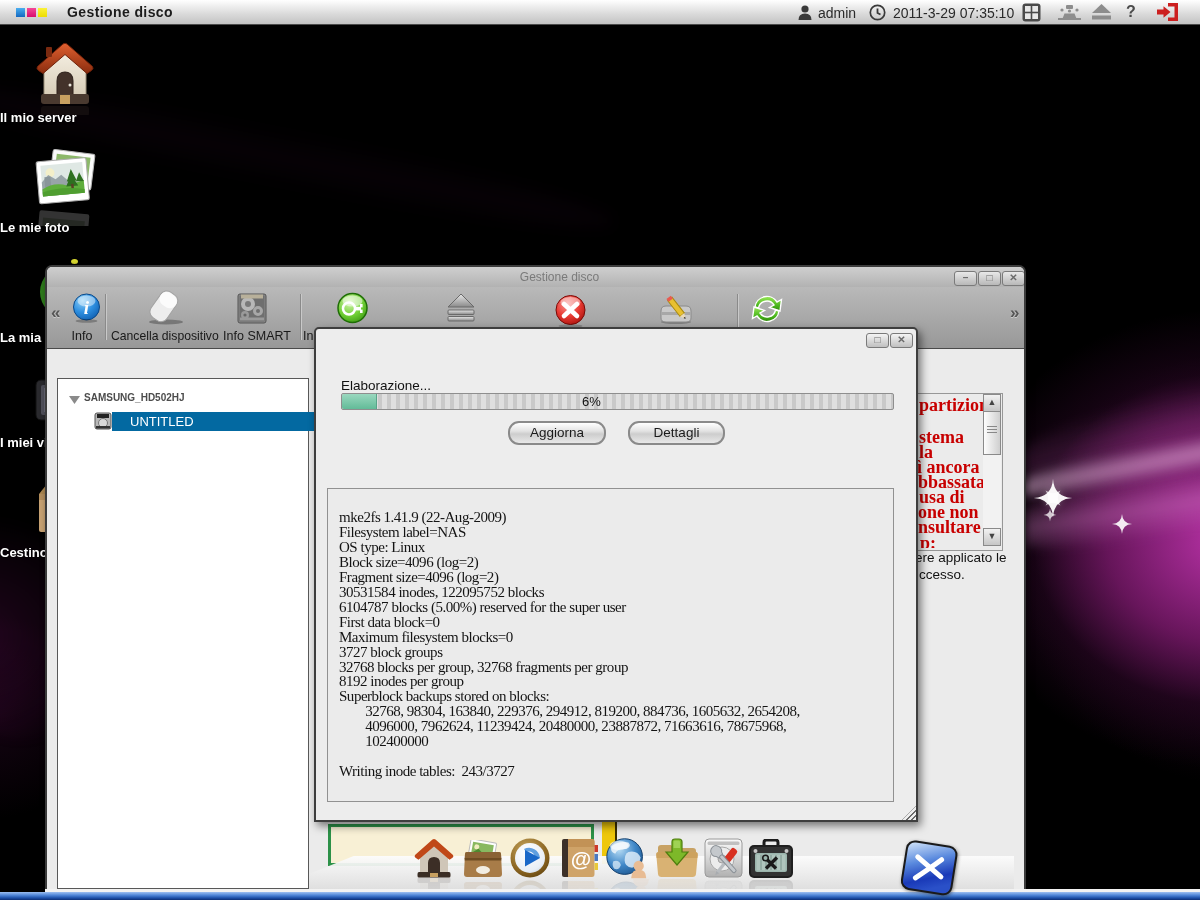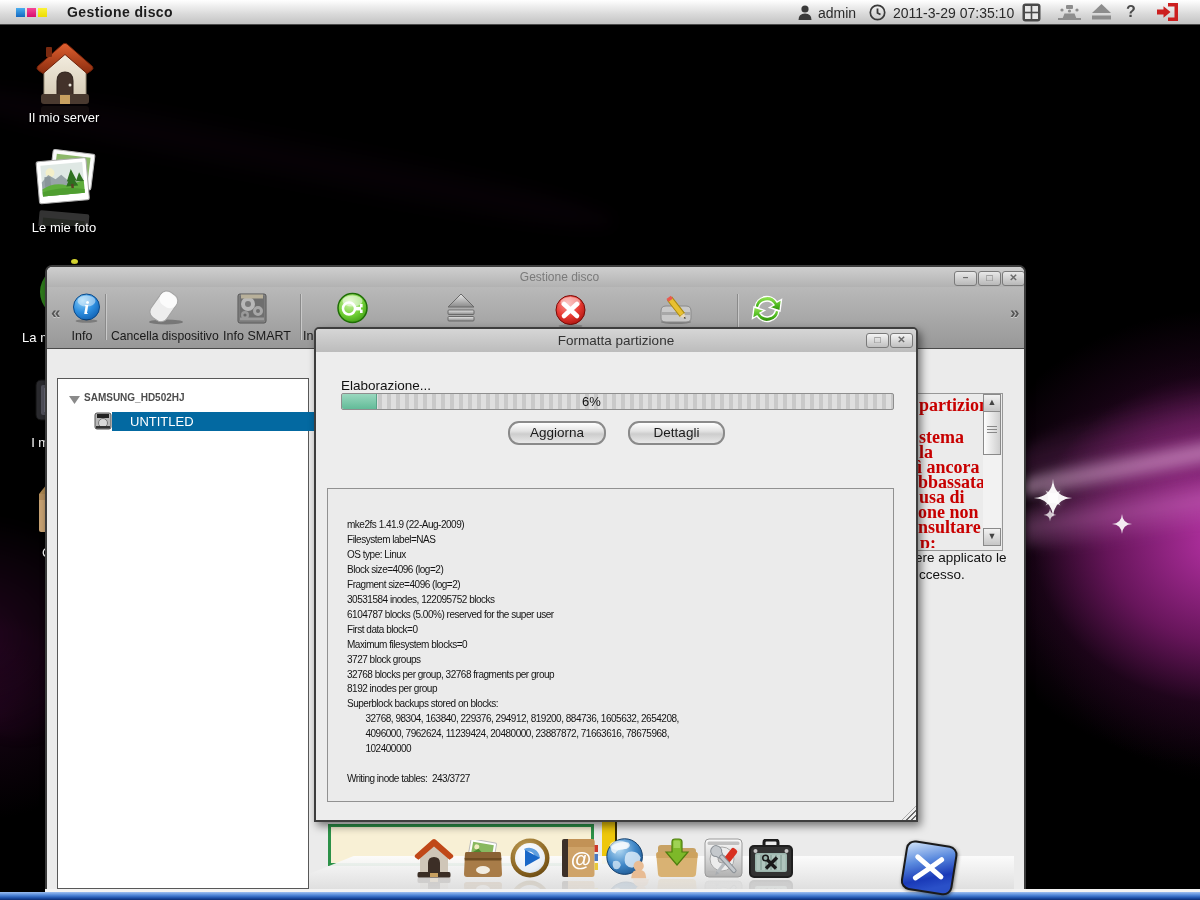--- a/index.html
+++ b/index.html
@@ -15,21 +15,21 @@
 #bm2{left:990px;top:480px;width:300px;height:60px;background:linear-gradient(to bottom,rgba(240,150,225,0),rgba(240,150,225,.3),rgba(240,150,225,0));transform:rotate(-9deg)}
 #bm3{left:1010px;top:400px;width:280px;height:70px;background:linear-gradient(to bottom,rgba(200,90,185,0),rgba(200,90,185,.15),rgba(200,90,185,0));transform:rotate(-13deg)}
 #bm4{left:-60px;top:130px;width:680px;height:55px;background:linear-gradient(to bottom,rgba(78,11,68,0),rgba(78,11,68,.09),rgba(78,11,68,0));transform:rotate(11deg);filter:blur(8px)}
 #bm5{left:-70px;top:510px;width:190px;height:230px;background:radial-gradient(ellipse at 25% 55%,rgba(105,17,92,.3),rgba(0,0,0,0) 68%);filter:blur(6px)}
 
 #mb{left:0;top:0;width:1200px;height:24px;background:linear-gradient(#ffffff,#efefef 25%,#d9d9d9 60%,#c3c3c3);border-bottom:1px solid #4a4a4a}
 #mb .sq{top:8px;width:9px;height:9px}
 #mbt{left:67px;top:4px;font-size:14px;font-weight:bold;color:#1c1c1c;letter-spacing:.4px}
 .mtx{top:5px;font-size:14px;color:#2a2a2a}
 
-.dlab{color:#fff;font-weight:normal;font-size:13px;text-shadow:0 1px 2px rgba(0,0,0,.9);white-space:nowrap;width:128px;text-align:center}
+.dlab{color:#fff;font-weight:bold;font-size:13px;text-shadow:0 1px 2px rgba(0,0,0,.9);white-space:nowrap;width:128px;}
 
 #win{left:45px;top:265px;width:977px;height:622px;background:#ebebeb;border:2px solid #3c3c3c;border-radius:7px 7px 0 0;box-shadow:2px 2px 6px rgba(0,0,0,.55);overflow:hidden}
 #wtitle{left:0;top:0;width:100%;height:20px;background:linear-gradient(#cfcfcf,#b2b2b2);border-radius:5px 5px 0 0;text-align:center;text-indent:48px;font-size:12px;color:#7a7a7a;line-height:21px}
 #wtool{left:0;top:20px;width:100%;height:61px;background:linear-gradient(#b9b9b9,#989898);border-bottom:1px solid #4a4a4a}
 .wbtn{top:4px;width:21px;height:13px;background:linear-gradient(#e8e8e8,#b8b8b8);border:1px solid #7a7a7a;border-radius:3px;color:#6a6a6a;text-align:center;font-size:10px;line-height:12px;font-weight:bold}
 .tsep{top:7px;width:1px;height:46px;background:#8a8a8a;box-shadow:1px 0 0 #c9c9c9}
 .tlab{top:42px;font-size:12.5px;color:#191919;text-align:center;white-space:nowrap}
 .chev{font-size:17px;font-weight:bold;color:#555;text-shadow:0 1px 0 #ccc}
 
 #tree{left:10px;top:111px;width:250px;height:509px;background:#fff;border:1px solid #585858}
@@ -48,21 +48,21 @@
 .dr{position:absolute;transform:scaleY(-1);opacity:.28;-webkit-mask-image:linear-gradient(to top,rgba(0,0,0,.55),transparent 65%);mask-image:linear-gradient(to top,rgba(0,0,0,.55),transparent 65%)}
 
 #dlg{left:314px;top:327px;width:600px;height:491px;background:#ededed;border:2px solid #3e3e3e;border-radius:5px 5px 0 0;box-shadow:3px 4px 8px rgba(0,0,0,.5)}
 #dtitle{left:0;top:0;width:100%;height:23px;background:linear-gradient(#d6d6d6,#bcbcbc);border-radius:4px 4px 0 0;text-align:center;font-size:13.5px;color:#333;line-height:24px}
 #dlab{left:25px;top:49px;font-size:13.5px;color:#111}
 #pbar{left:25px;top:64px;width:551px;height:15px;border:1px solid #8e8e8e;border-radius:2px;background:repeating-linear-gradient(90deg,#c9c9c9 0 4px,#dfdfdf 4px 9px)}
 #pfill{left:0px;top:0px;width:34px;height:15px;background:linear-gradient(#9ad8bf,#62bb98);border-right:1px solid #57a488;border-radius:2px 0 0 2px}
 #ppct{left:0;top:64px;width:551px;text-align:center;font-size:13px;color:#111;line-height:17px}
 .pill{position:absolute;top:92px;height:20px;border:2px solid #8a8a8a;border-radius:11px;background:linear-gradient(#ffffff,#e3e3e3 40%,#cdcdcd 55%,#e8e8e8);font-size:13.5px;color:#1a1a1a;text-align:center;line-height:19px}
 #console{left:11px;top:159px;width:565px;height:312px;background:#ebebeb;border:1px solid #919191}
-#console pre{margin:8px;padding:21px 0 0 11px;font-family:Liberation Sans, sans-serif;font-size:10px;letter-spacing:-0.48px;line-height:14.95px;color:#141414}
+#console pre{margin:0;padding:21px 0 0 11px;font-family:Liberation Serif, serif;font-size:15px;letter-spacing:-0.48px;line-height:14.95px;color:#141414}
 #grip{right:0;bottom:0;width:14px;height:14px;background:repeating-linear-gradient(135deg,rgba(0,0,0,0) 0 2px,#6a6a6a 2px 3.5px);clip-path:polygon(100% 0,100% 100%,0 100%)}
 
 #tb{left:0;top:892px;width:1200px;height:8px;background:linear-gradient(#9dbef0,#4f86d8 40%,#1c4fa8 75%,#0c2e74)}
 #tbw{left:45px;top:889px;width:1155px;height:3px;background:#f2f2f2}
 #wmtext{left:957px;top:858px;font-size:26px;font-weight:bold;color:#3f6cd0;-webkit-text-stroke:1px #16306e;text-shadow:0 0 4px #fff,0 0 7px #fff,2px 2px 3px rgba(255,255,255,.8);letter-spacing:-0.4px}
 </style></head><body>
 <div id="s">
 <div class="a" id="wp"></div>
 <div class="a beam" id="bm4"></div>
 <div class="a beam" id="bm5"></div>
@@ -450,21 +450,20 @@
 <svg class="a" style="left:36px;top:33px" width="18" height="18" viewBox="0 0 18 18">
           <rect x="1" y="1" width="16" height="16" rx="2" fill="#b8b8b8" stroke="#555"></rect>
           <rect x="3" y="2" width="12" height="4" fill="#222"></rect>
           <circle cx="9" cy="11" r="4.5" fill="#d8d8d8" stroke="#777"></circle>
           <rect x="2" y="14" width="14" height="2.5" fill="#333"></rect>
         </svg>
 <div class="a" style="left:54px;top:33px;width:185px;height:19px;background:#0369a1;color:#fff;font-size:13px;line-height:19px;padding-left:18px">UNTITLED</div>
 </div>
 </div>
 <div class="a" id="dlg">
-<div class="a" id="dtitle">Formatta partizione</div>
 <div class="a wbtn" style="left:550px;top:4px;background:linear-gradient(#f4f4f4,#c0c0c0)">□</div>
 <div class="a wbtn" style="left:574px;top:4px;background:linear-gradient(#f4f4f4,#c0c0c0)">✕</div>
 <div class="a" id="dlab">Elaborazione...</div>
 <div class="a" id="pbar">
         <div class="a" id="pfill"></div>
       </div>
 <div class="a" id="ppct">6%</div>
 <div class="pill" style="left:192px;width:94px">Aggiorna</div>
 <div class="pill" style="left:312px;width:93px">Dettagli</div>
 <div class="a" id="console">

